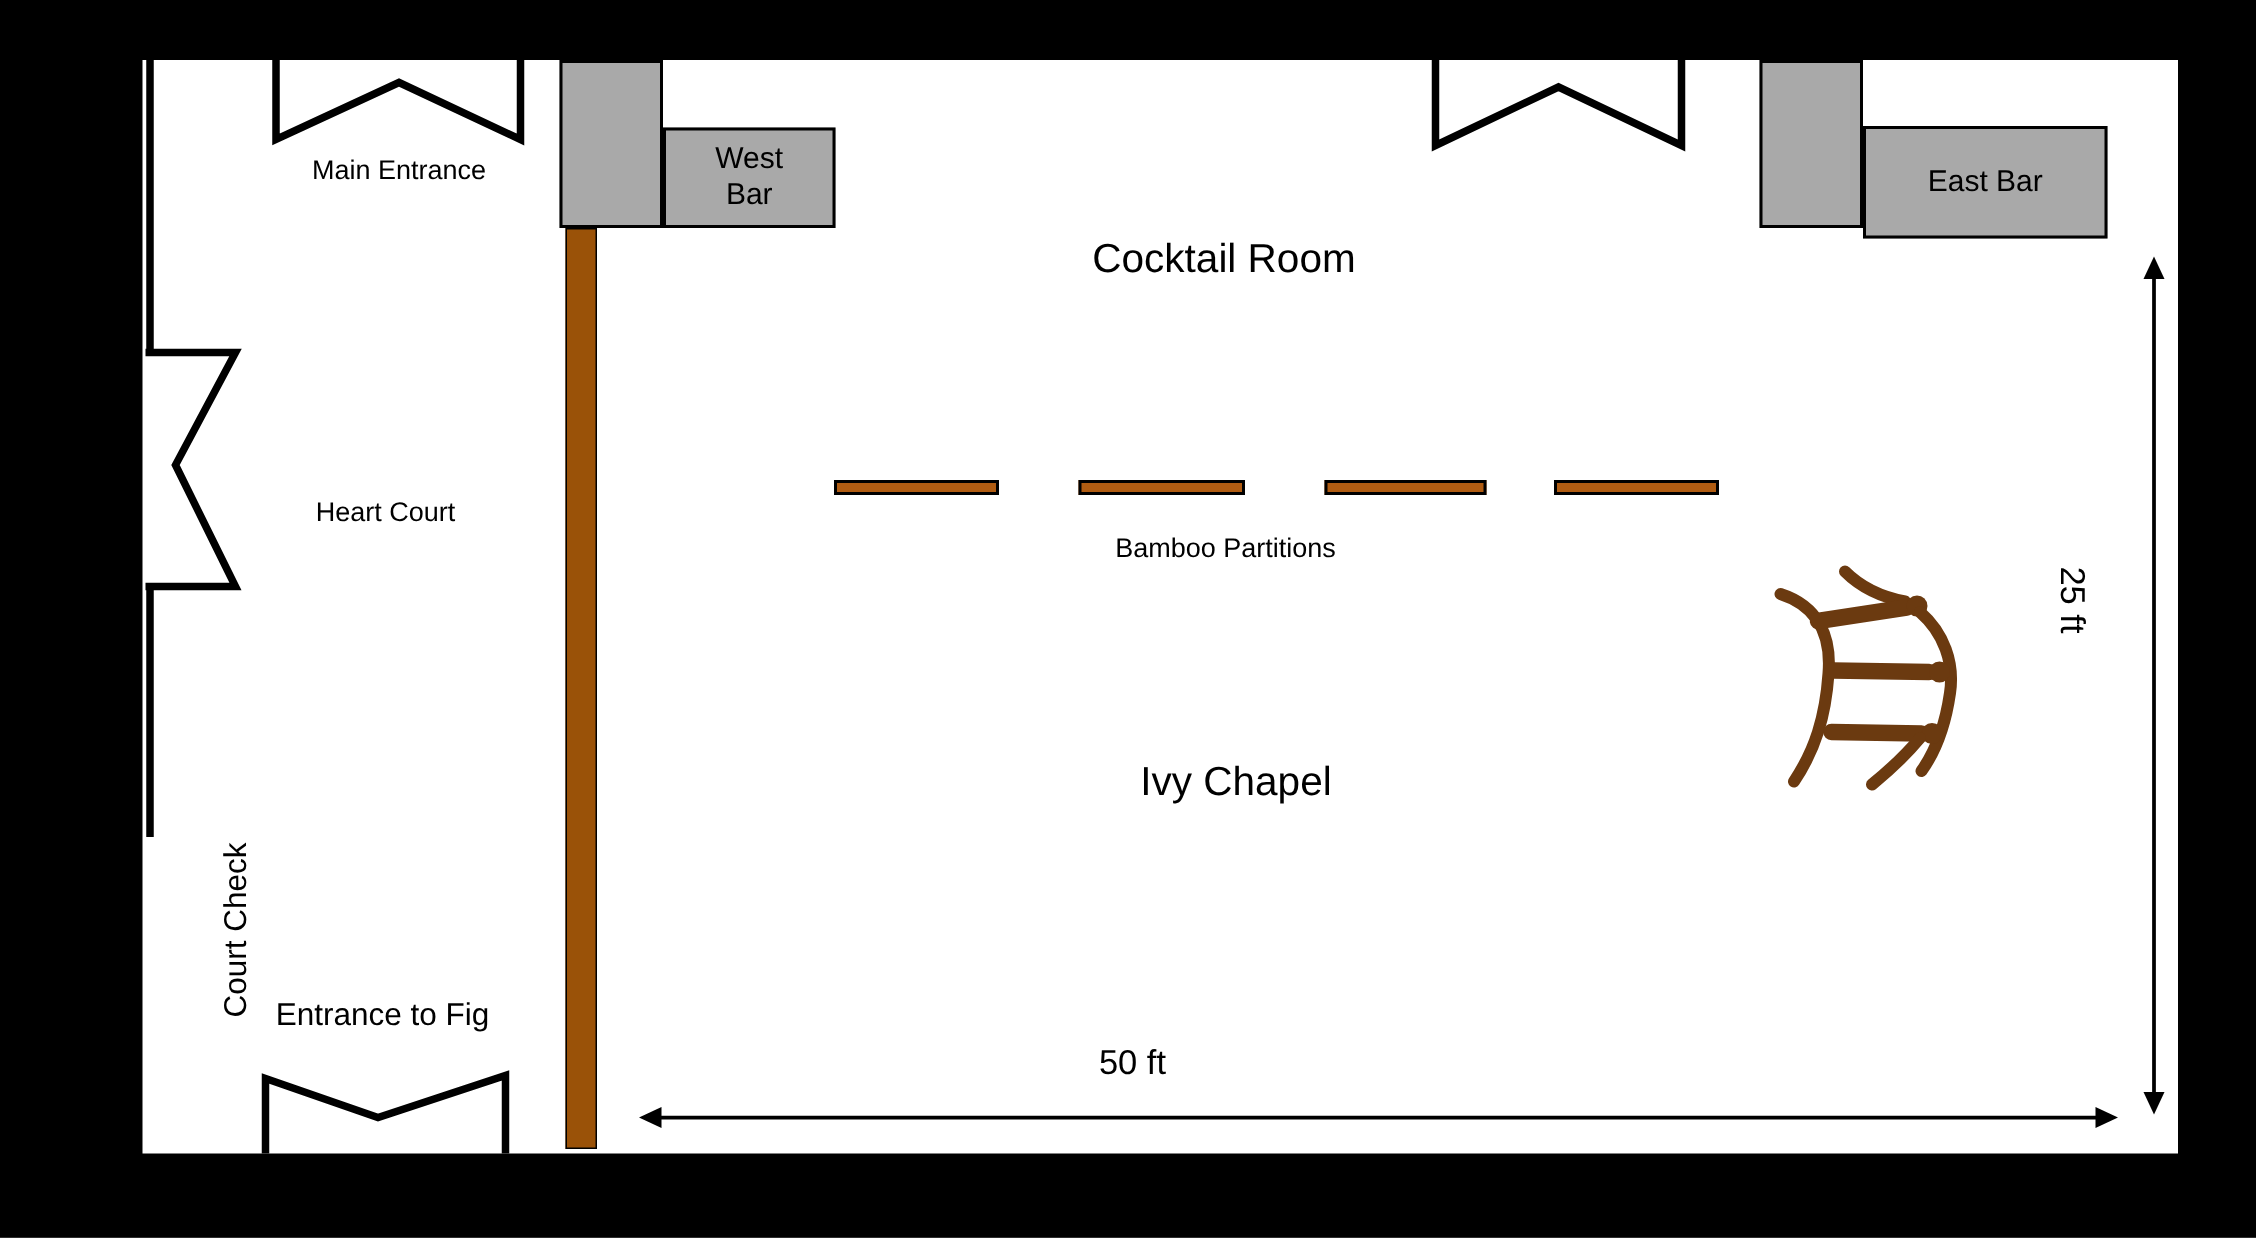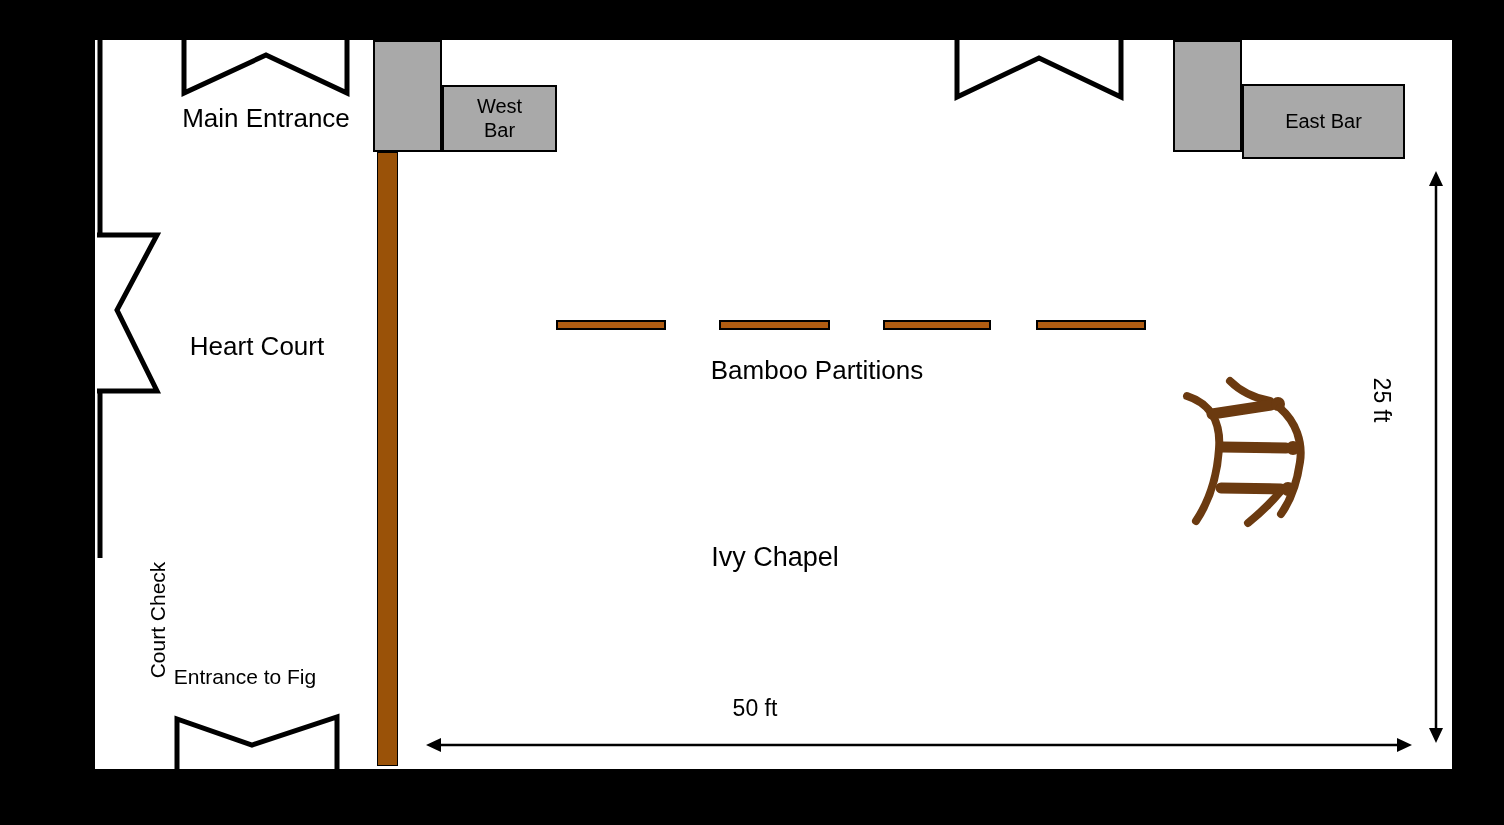--- a/index.html
+++ b/index.html
@@ -5,21 +5,21 @@
   html,body{margin:0;padding:0;background:#000;}
   .canvas{
     position:relative;width:1504px;height:825px;background:#000;overflow:hidden;
     font-family:"Liberation Sans", sans-serif;color:#000;
   }
   .floor{position:absolute;left:95px;top:40px;width:1357px;height:729px;background:#fff;}
   .overlay{position:absolute;left:0;top:0;width:1504px;height:825px;}
   .box{position:absolute;box-sizing:border-box;border:2px solid #000;display:flex;align-items:center;justify-content:center;text-align:center;}
   .bar-label{font-size:20px;line-height:1.18;}
   .lbl{position:absolute;text-align:center;white-space:nowrap;}
-  .fs22{font-size:26px;}
+  .fs22{font-size:18px;}
   .fs21{font-size:21px;}
   .fs23{font-size:23px;}
   .fs27{font-size:27px;}
   .rot-ccw{transform:rotate(-90deg);}
   .rot-cw{transform:rotate(90deg);}
   .brown-wall{position:absolute;box-sizing:border-box;border:1px solid #000;}
   .bamboo{position:absolute;box-sizing:border-box;border:2px solid #000;height:10px;}
 </style>
 </head>
 <body>
@@ -74,21 +74,22 @@
   </div>
 
   <div class="brown-wall" style="left: 377px; top: 152px; width: 21px; height: 614px; background-color: rgb(154, 82, 8);"></div>
 
   <div class="bamboo" style="left: 556px; top: 320px; width: 110px; background-color: rgb(176, 92, 18);"></div>
   <div class="bamboo" style="left: 719px; top: 320px; width: 111px; background-color: rgb(176, 92, 18);"></div>
   <div class="bamboo" style="left: 883px; top: 320px; width: 108px; background-color: rgb(176, 92, 18);"></div>
   <div class="bamboo" style="left: 1036px; top: 320px; width: 110px; background-color: rgb(176, 92, 18);"></div>
 
   <div class="lbl fs22" style="left:166px;top:103px;width:200px;">Main Entrance</div>
+  <div class="lbl fs27" style="left:666px;top:157px;width:300px;">Cocktail Room</div>
   <div class="lbl fs22" style="left:157px;top:331px;width:200px;">Heart Court</div>
   <div class="lbl fs22" style="left:667px;top:355px;width:300px;text-align:center;">Bamboo Partitions</div>
-  <div class="lbl fs27" style="left:625px;top:506px;width:300px;margin-top:36px;">Ivy Chapel</div>
+  <div class="lbl fs27" style="left:674px;top:506px;width:300px;">Ivy Chapel</div>
   <div class="lbl fs21 rot-ccw" style="left:77px;top:609px;width:160px;height:22px;">Court Check</div>
-  <div class="lbl fs21" style="left:145px;top:665px;width:200px;">Entrance to Fig</div>
+  <div class="lbl fs21" style="left:155px;top:665px;width:200px;">Entrance to Fig</div>
   <div class="lbl fs23" style="left:705px;top:695px;width:100px;">50 ft</div>
   <div class="lbl fs23 rot-cw" style="left:1334px;top:389px;width:100px;height:22px;">25 ft</div>
 
 </div>
 
 </body></html>

